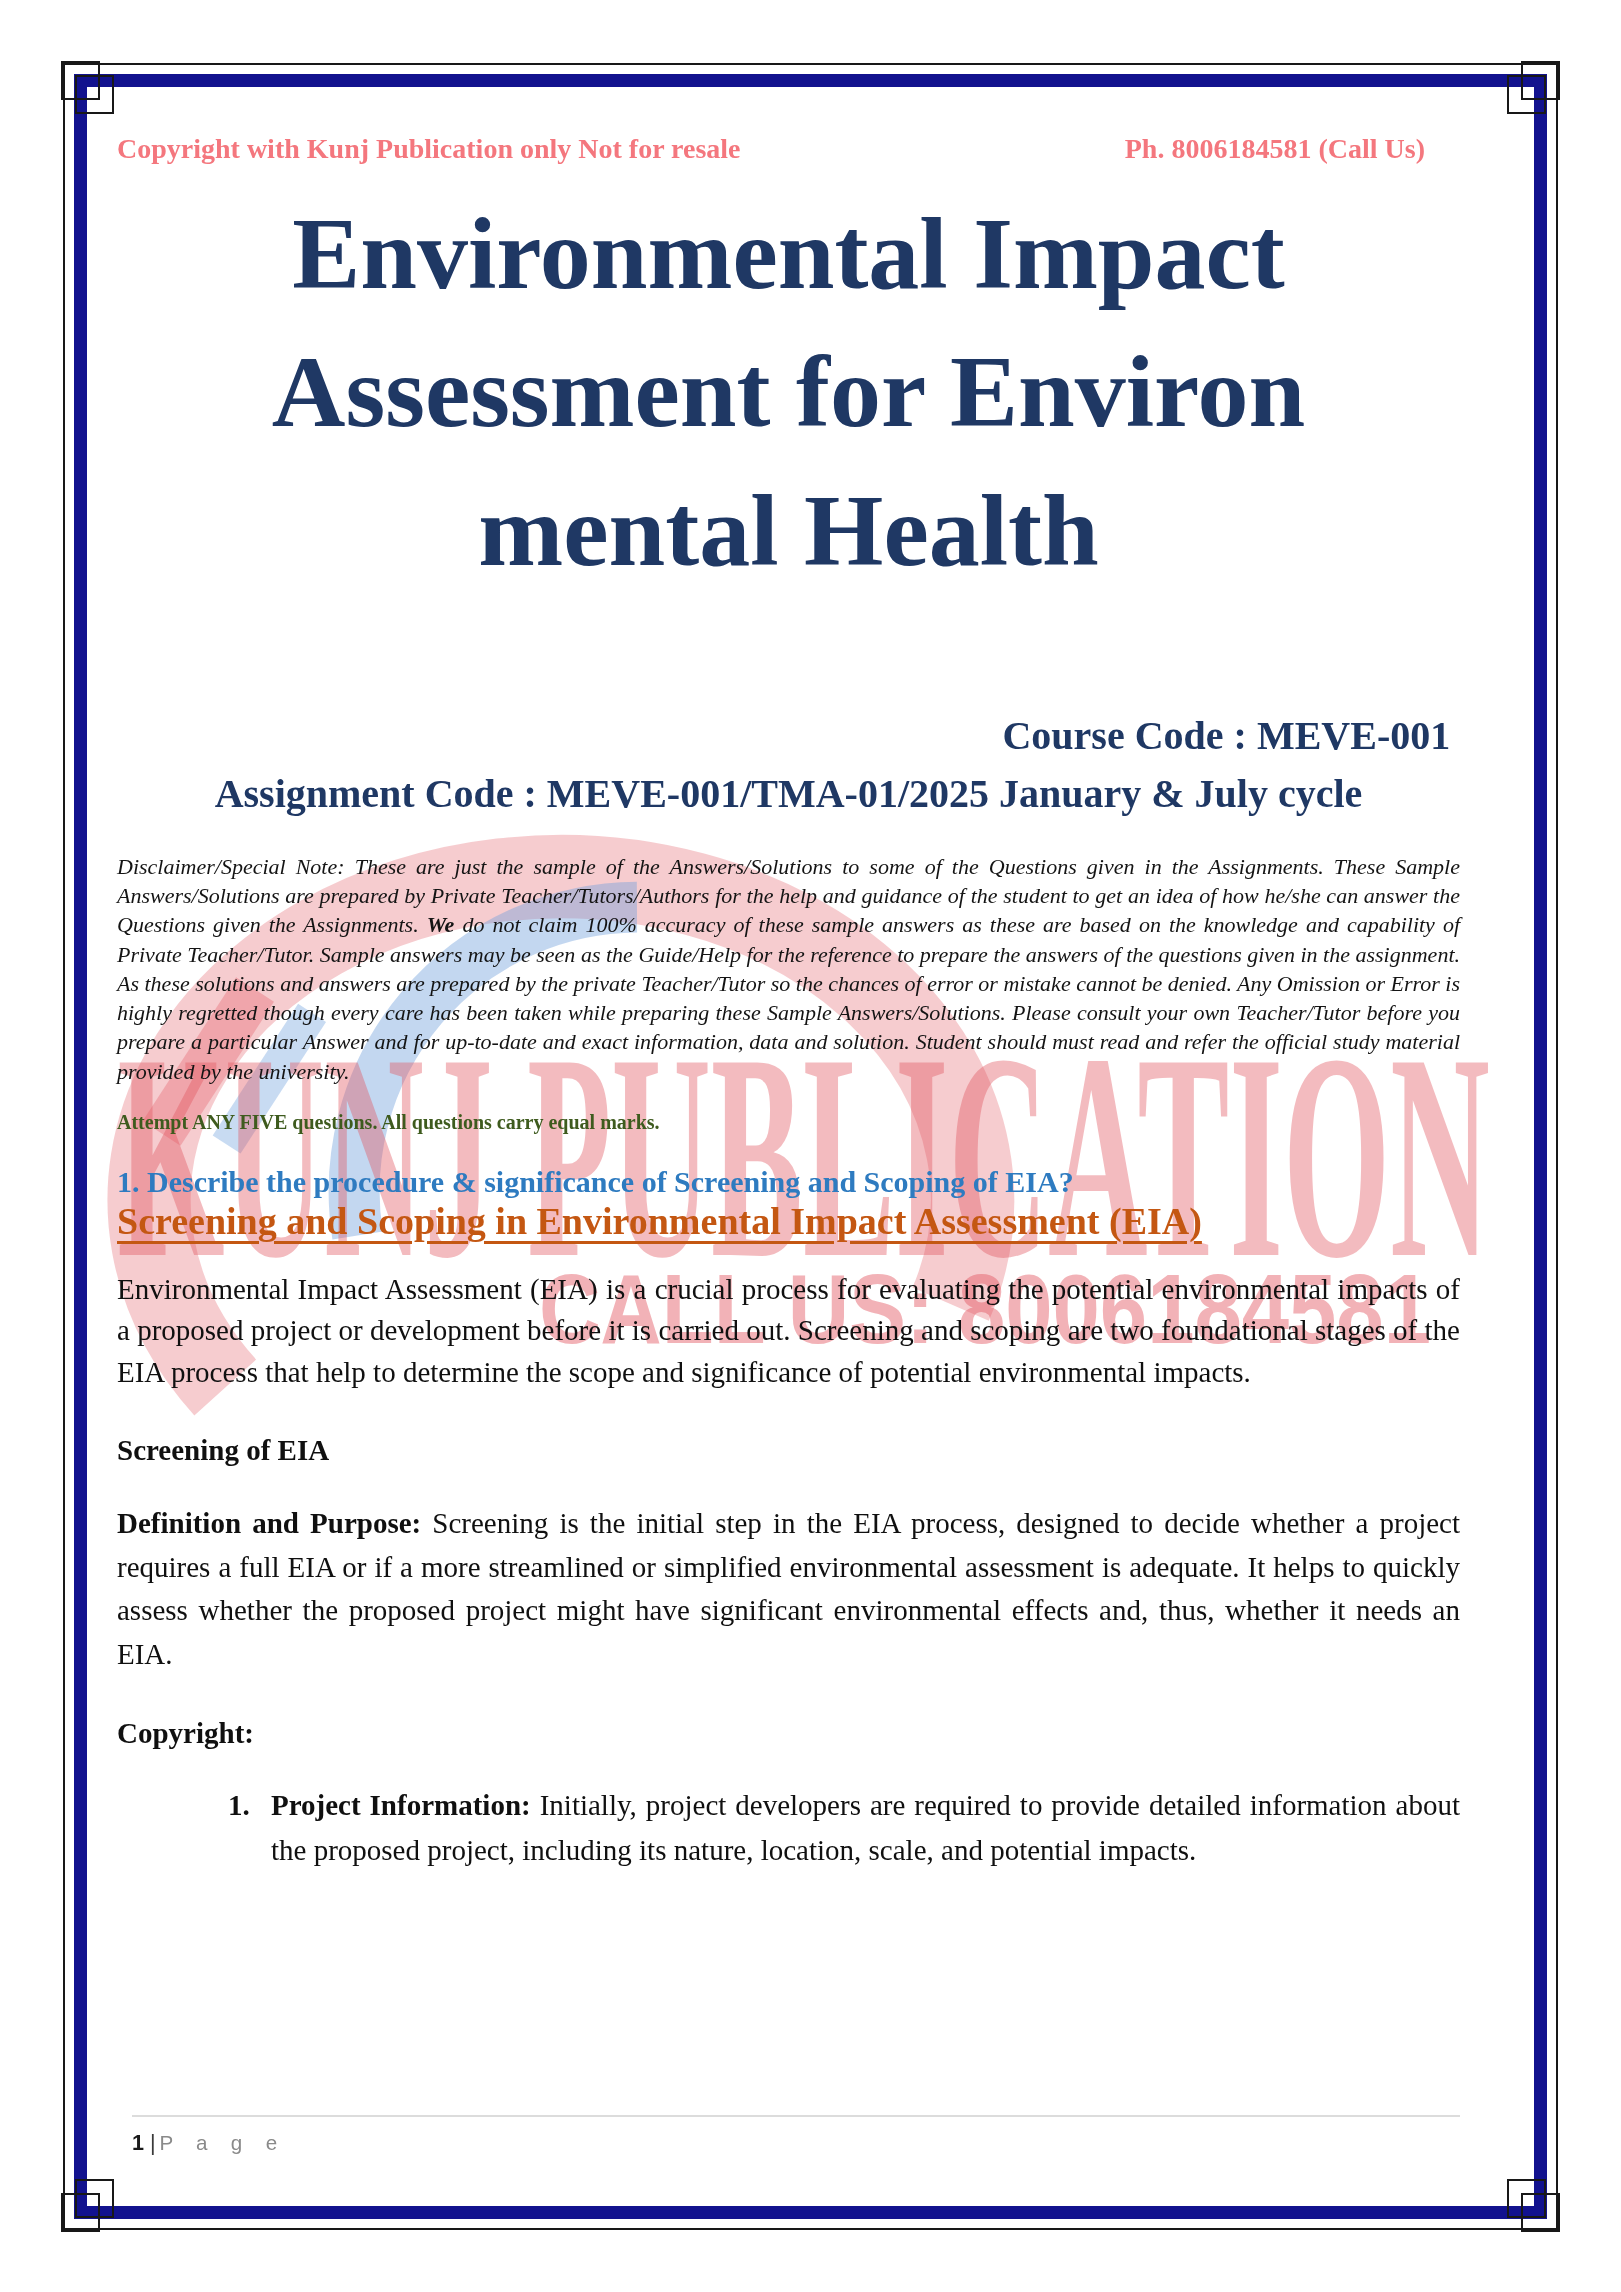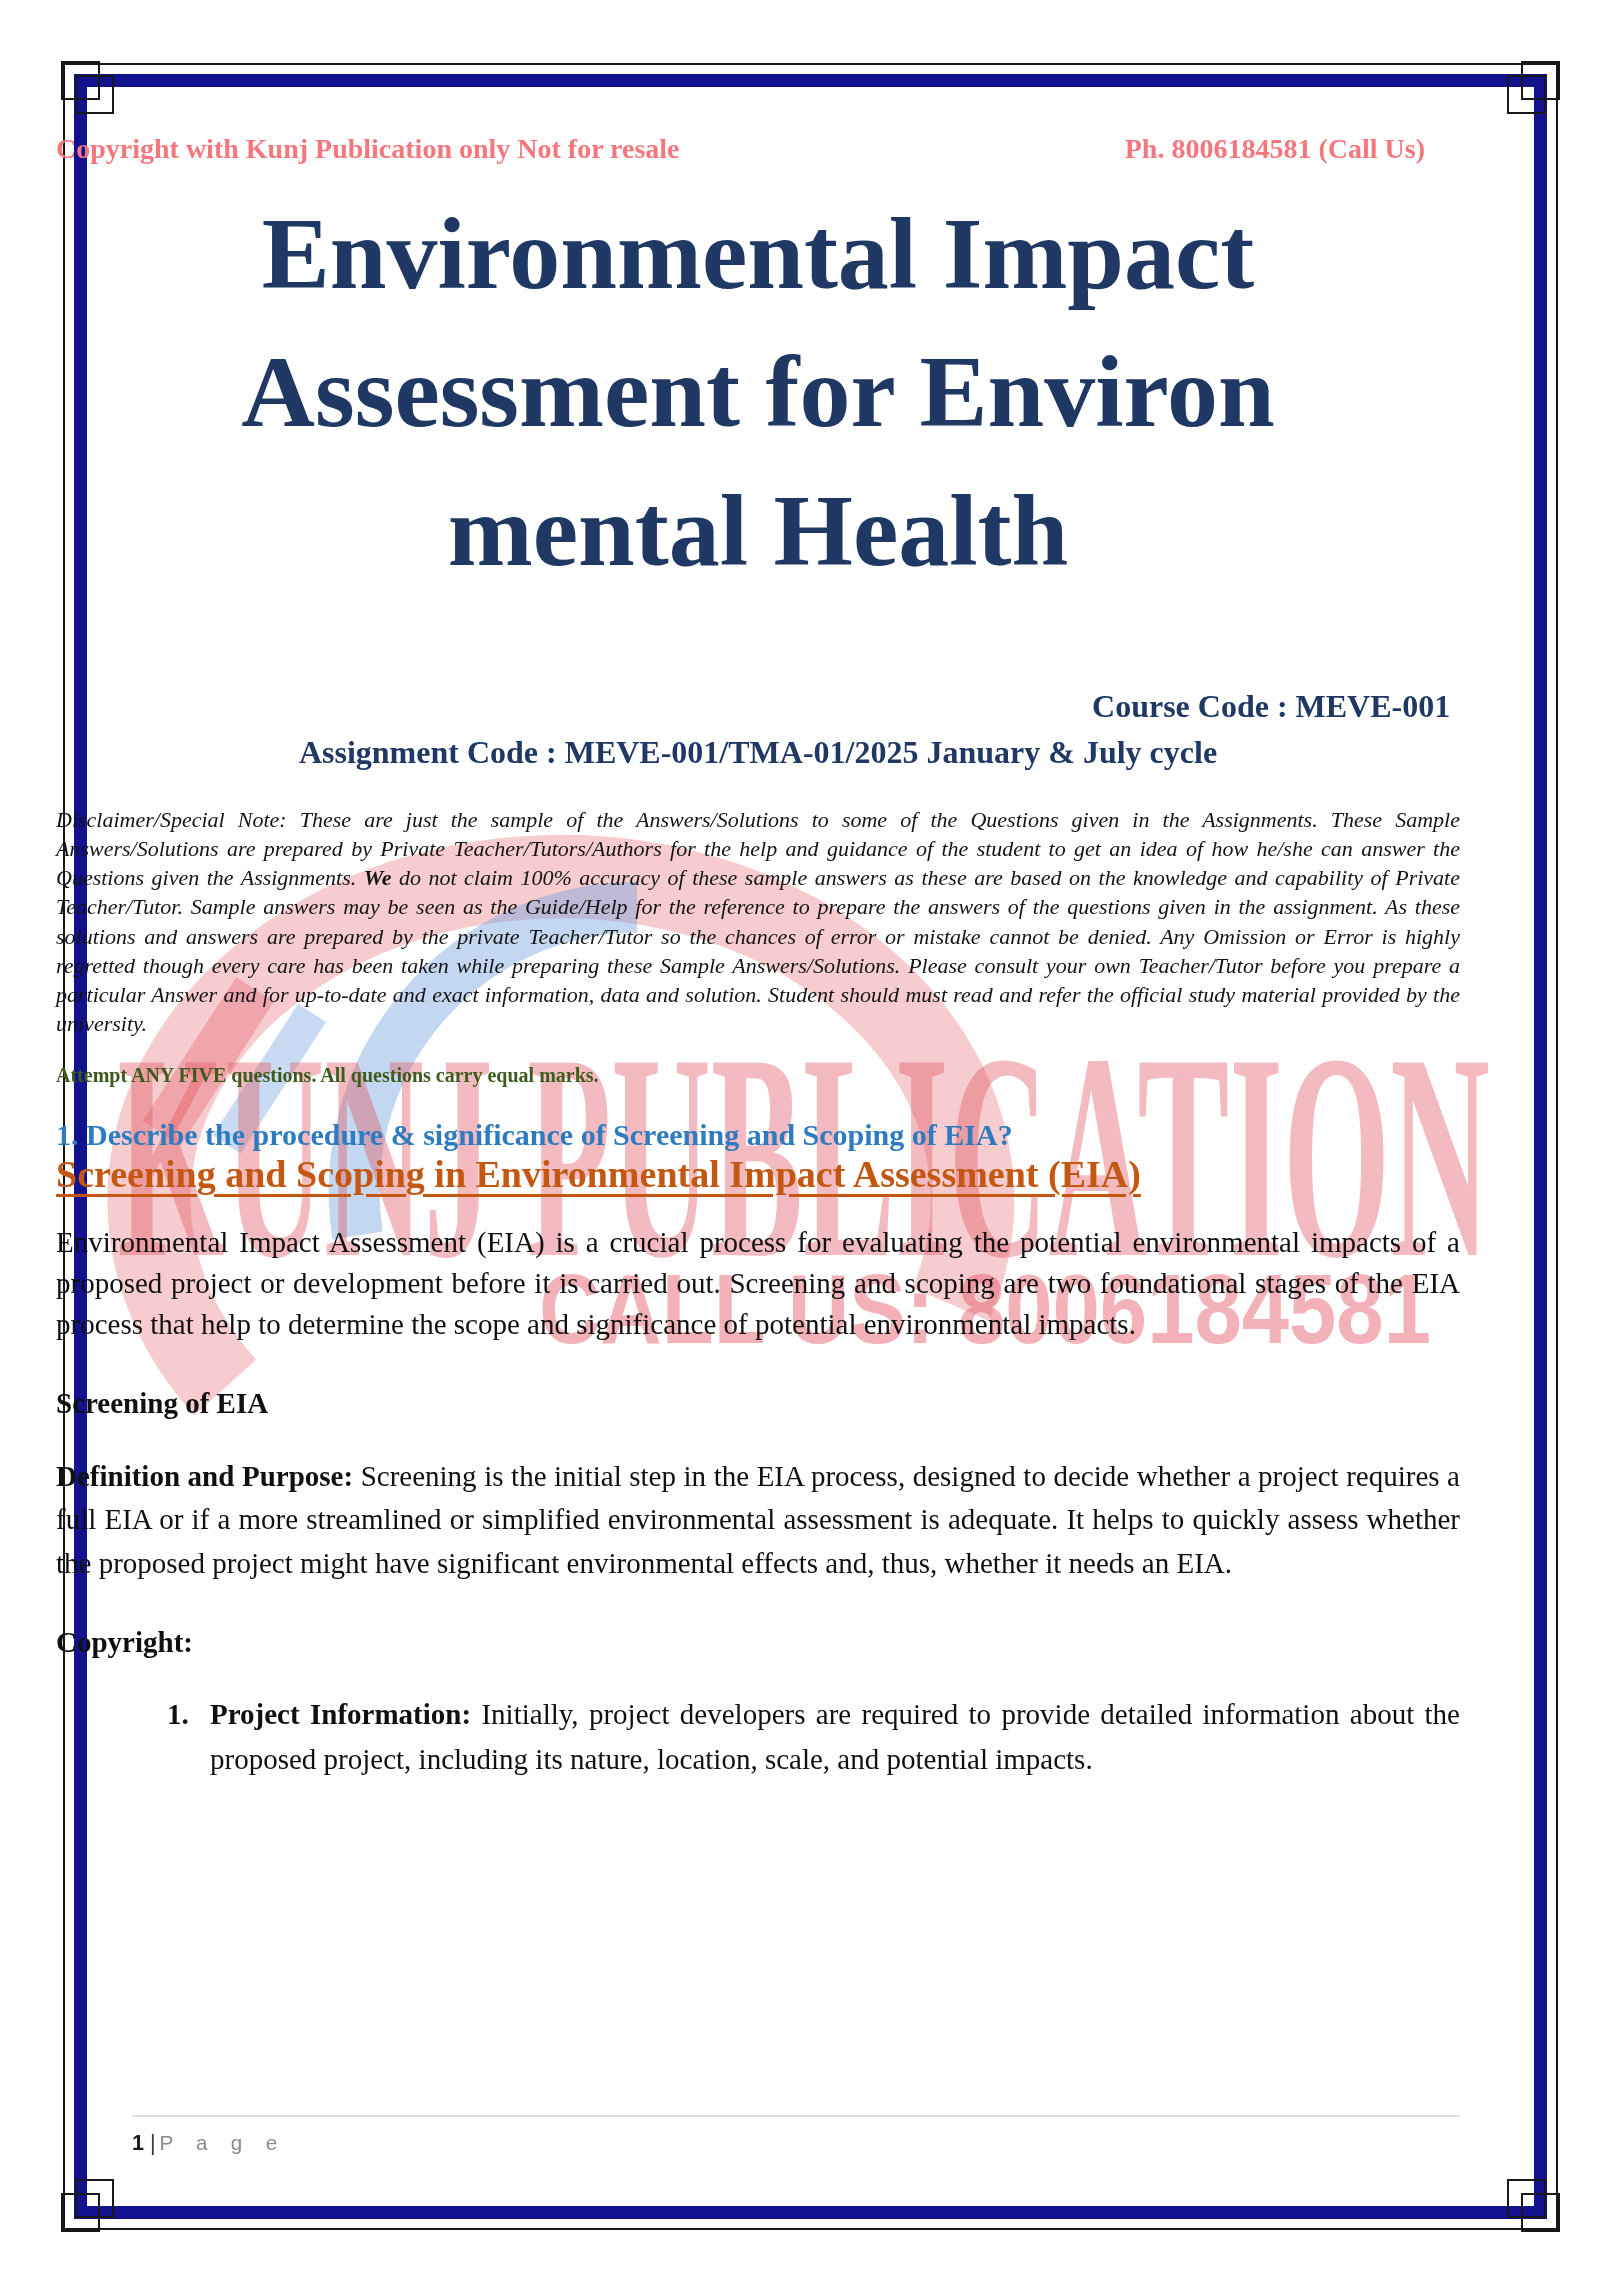--- a/index.html
+++ b/index.html
@@ -19,30 +19,30 @@
   .corner{position:absolute;width:35px;height:35px;border:2.9px solid #181818;pointer-events:none;}
   .c-tl1{top:61px;left:61px}.c-tl2{top:75px;left:75px}
   .c-tr1{top:61px;right:61px}.c-tr2{top:75px;right:75px}
   .c-bl1{bottom:61px;left:61px}.c-bl2{bottom:75px;left:75px}
   .c-br1{bottom:61px;right:61px}.c-br2{bottom:75px;right:75px}
 
   
   .watermark{position:absolute;left:88px;top:814px;z-index:1;pointer-events:none;}
 
   
-  .content{position:relative;z-index:2;padding:133px 161px 0 56px;}
+  .content{position:relative;z-index:2;padding:133px 161px 0 117px;}
 
   .copyright-row{display:flex;justify-content:space-between;align-items:baseline;
     font-size:28px;font-weight:bold;color:var(--header-pink,#F4777E);}
   .copyright-row .phone{margin-right:35px;}
 
   .doc-title{margin-top:19.6px;text-align:center;font-weight:bold;
     font-size:102px;line-height:1.36;color:var(--title-navy,#1F3864);}
 
-  .codes{margin-top:82px;font-weight:bold;font-size:32px;line-height:1.45;
+  .codes{margin-top:106px;font-weight:bold;font-size:40px;line-height:1.45;
     color:var(--title-navy,#1F3864);}
   .codes .course{text-align:right;padding-right:9.8px;}
   .codes .assignment{text-align:center;}
 
   .disclaimer{margin-top:29px;font-style:italic;font-size:22px;line-height:1.33;
     text-align:justify;color:#141414;}
   .disclaimer .we{font-weight:bold;}
 
   .instruction{margin-top:25.5px;font-size:20px;font-weight:bold;
     color:var(--instruction-green,#3E5B1E);}

